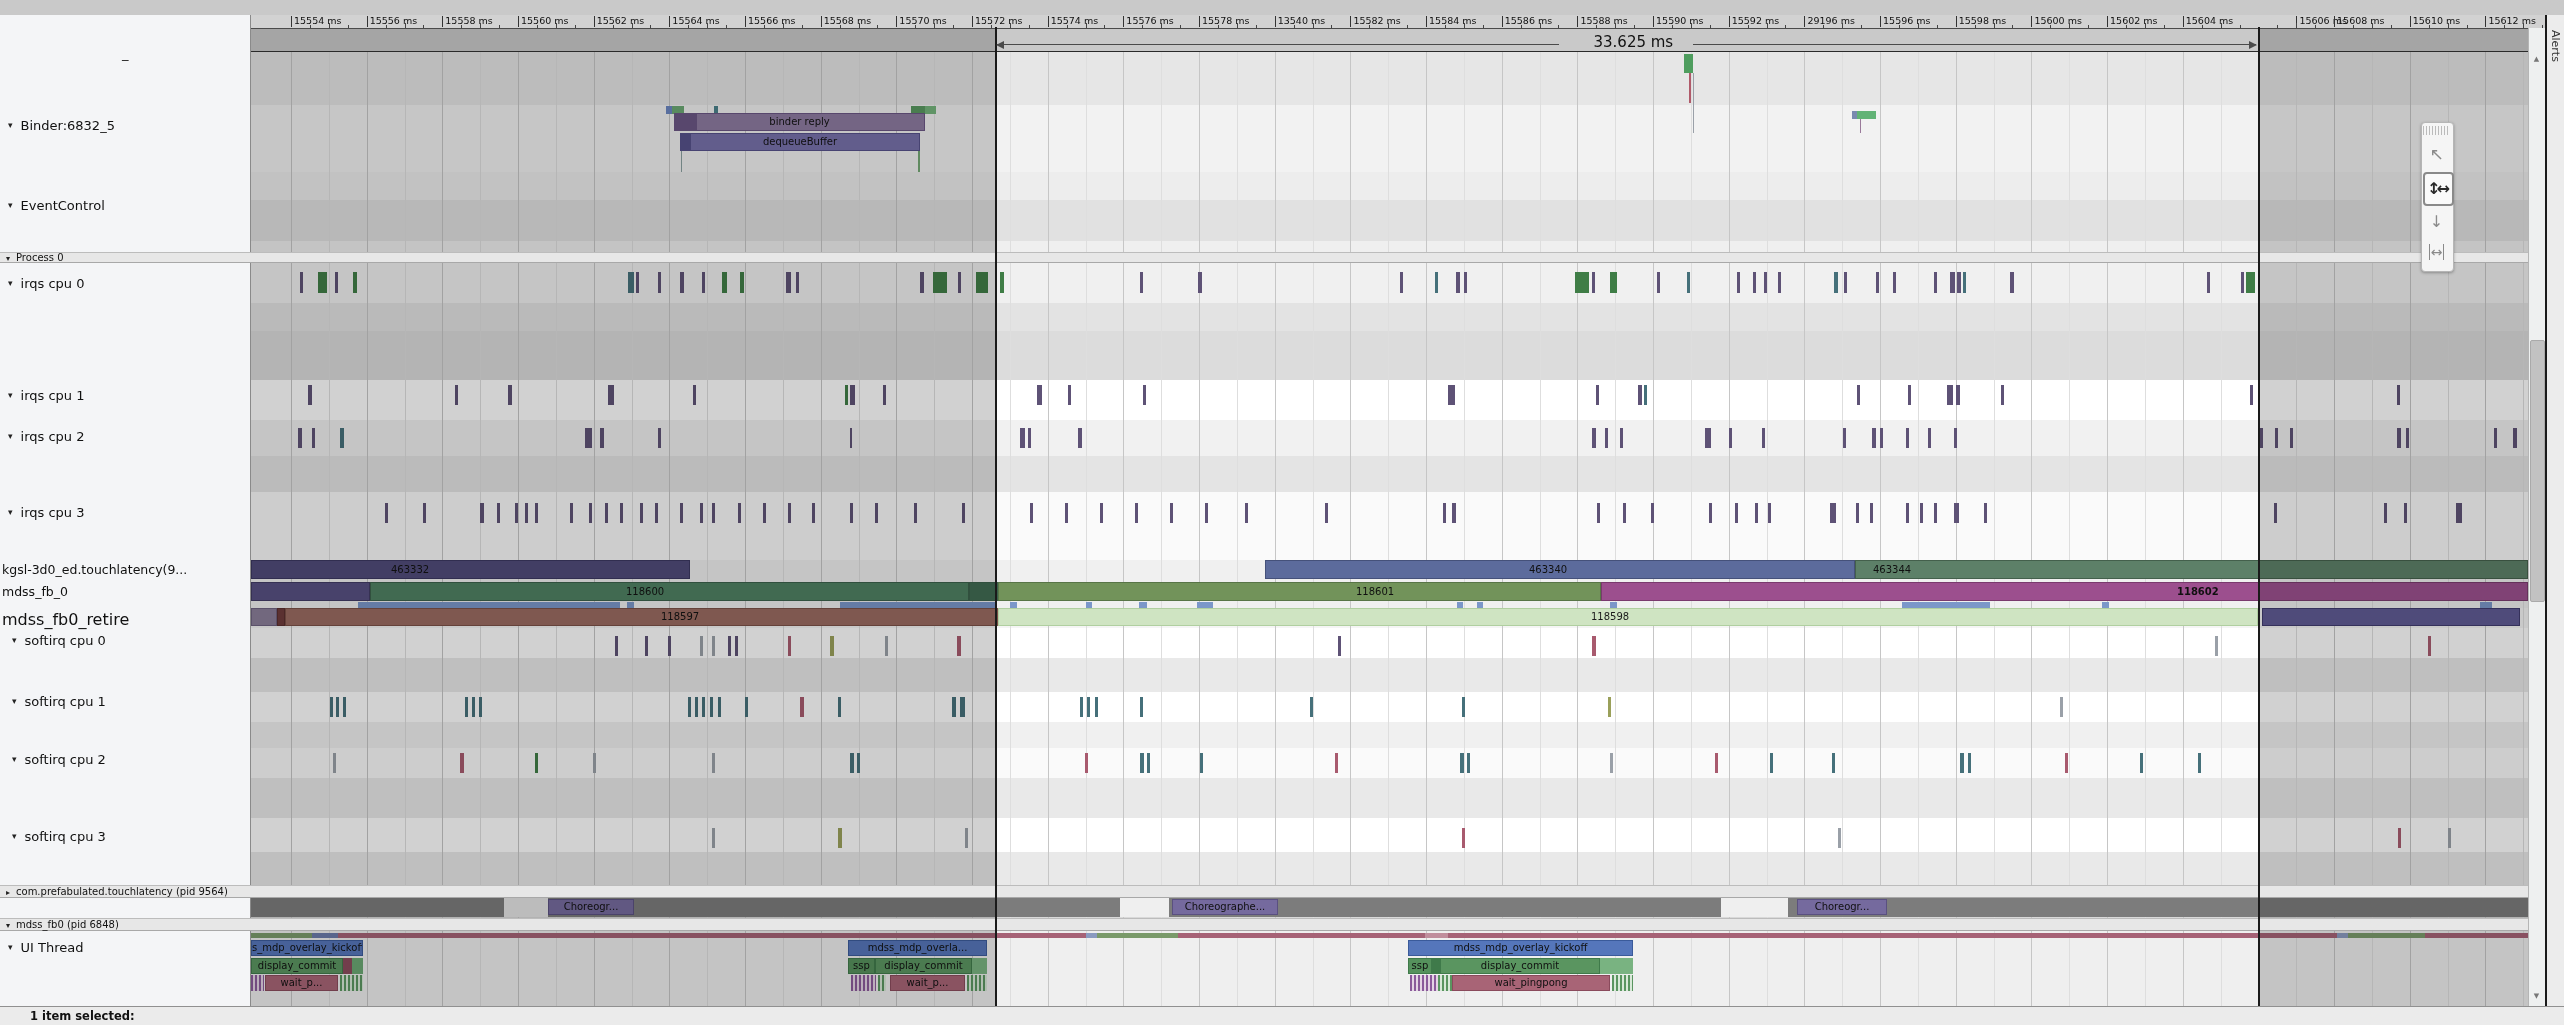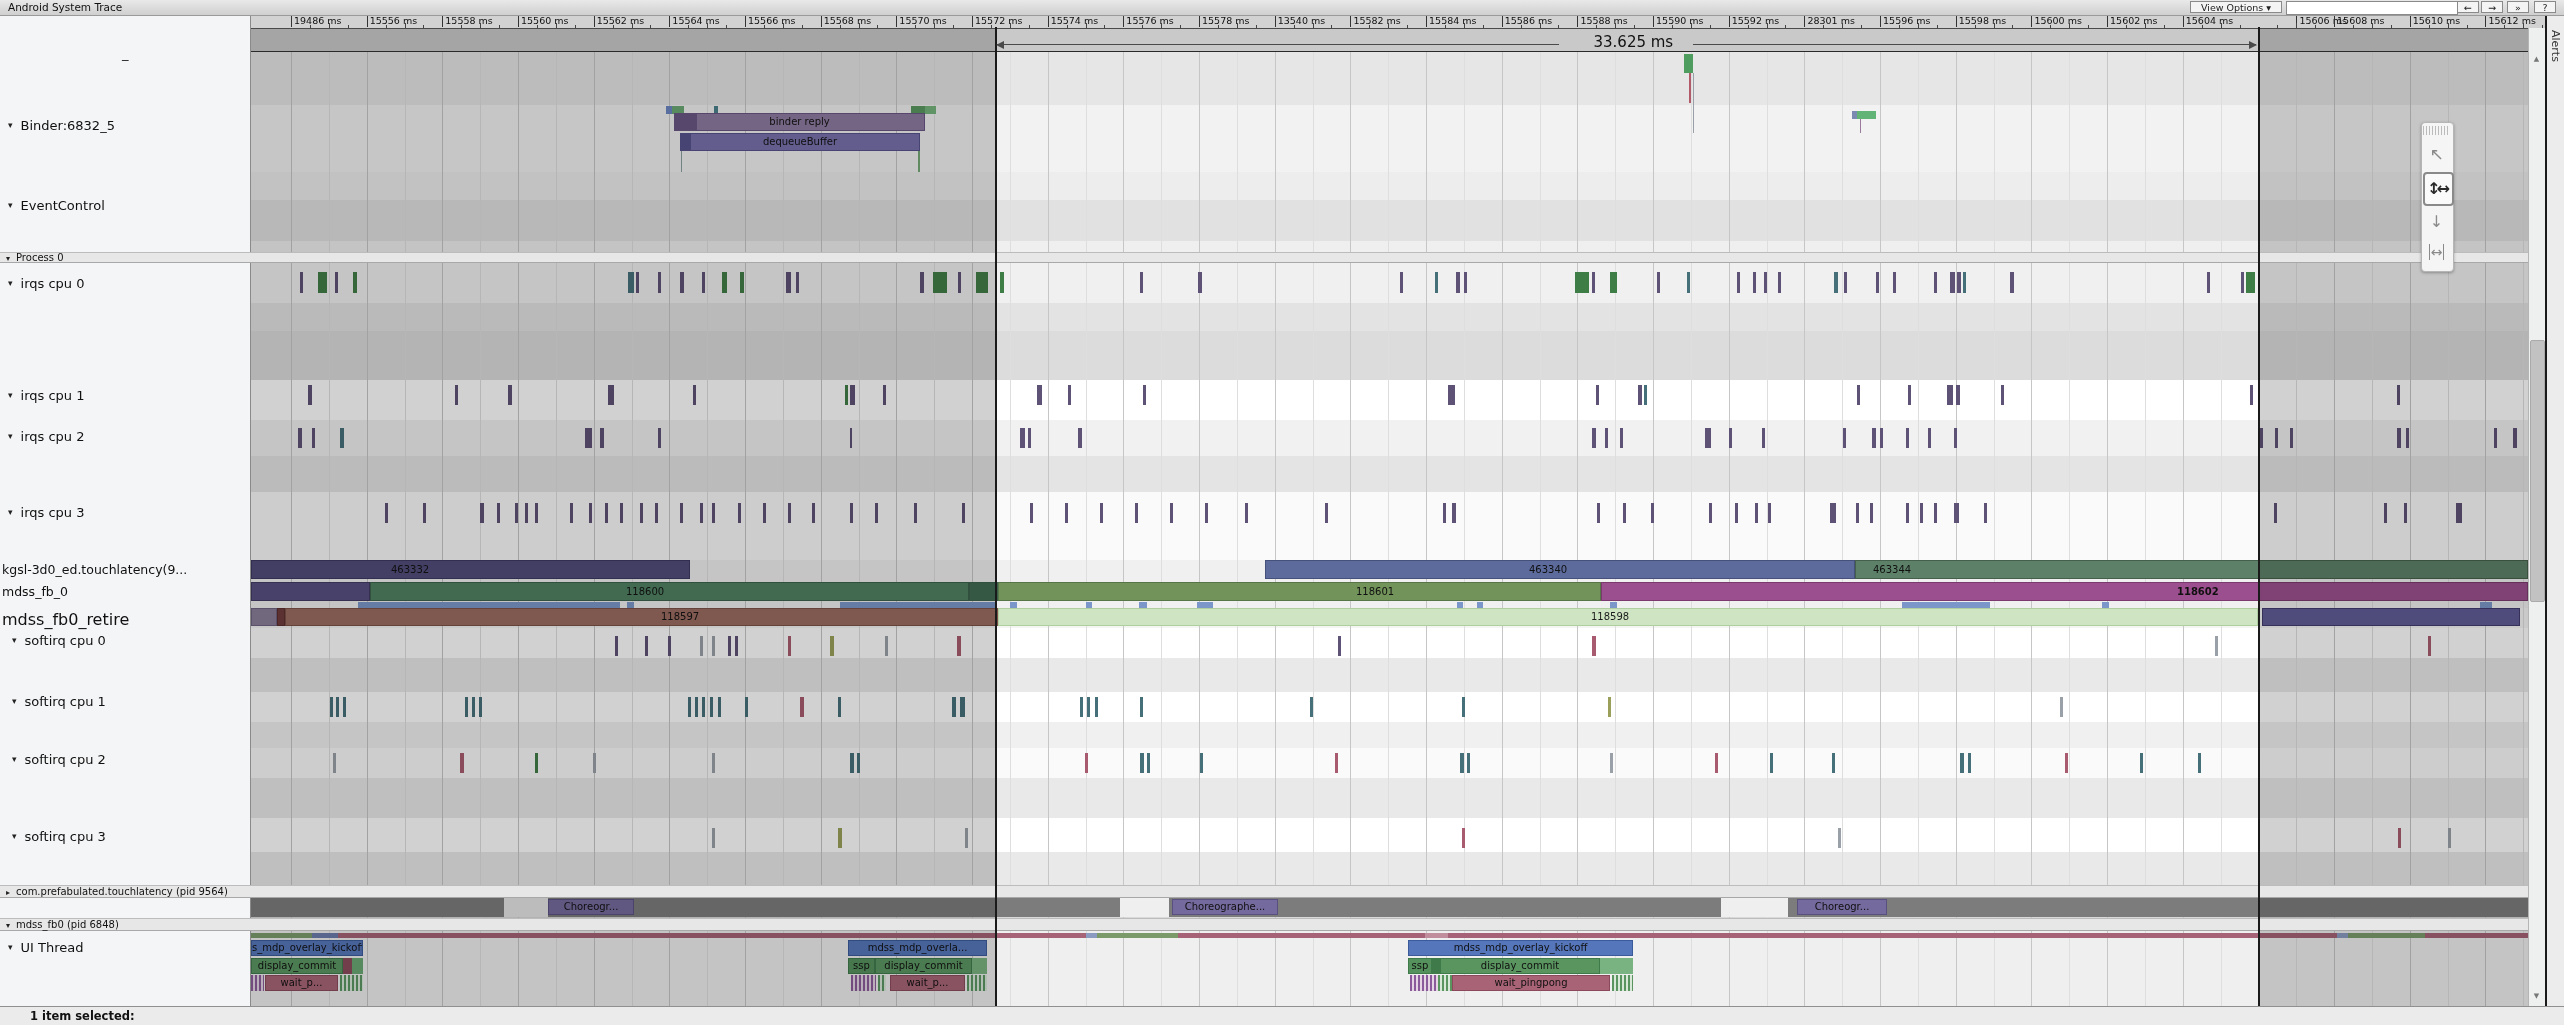--- a/index.html
+++ b/index.html
@@ -57,32 +57,23 @@
   #pal-move{border:2px solid #8a8a8a;border-radius:4px;background:#fafafa;color:#2a2a2a;}
   
   #statusbar{left:0;top:1006px;width:2564px;height:19px;background:#ebebeb;border-top:1px solid #909090;z-index:20;box-sizing:border-box;}
   #status-text{left:30px;top:1009px;font-size:11.5px;font-weight:bold;color:#111;z-index:21;}
 </style>
 </head>
 <body>
 
 <div id="app">
 
-  <div class="abs" id="titlebar">
-    <div class="abs" id="title">Android System Trace</div>
-    <div class="abs tb-btn" style="left:2190px;width:92px;">View Options ▾</div>
-    <input class="abs" id="searchbox" value="" style="">
-    <div class="abs tb-btn" style="left:2457px;width:22px;">←</div>
-    <div class="abs tb-btn" style="left:2481px;width:22px;">→</div>
-    <div class="abs tb-btn" style="left:2507px;width:22px;">»</div>
-    <div class="abs tb-btn" style="left:2534px;width:22px;">?</div>
-  </div>
 
   <div class="abs" id="ruler">
-      <div class="rlabel" style="left: 40px;">19486 ms</div>
+      <div class="rlabel" style="left: 40px;">15554 ms</div>
       <div class="rtick" style="left: 58.9175px; height: 3px;"></div>
       <div class="rtick" style="left: 77.835px; height: 5px;"></div>
       <div class="rtick" style="left: 96.7525px; height: 3px;"></div>
       <div class="rlabel" style="left: 115.67px;">15556 ms</div>
       <div class="rtick" style="left: 134.588px; height: 3px;"></div>
       <div class="rtick" style="left: 153.505px; height: 5px;"></div>
       <div class="rtick" style="left: 172.423px; height: 3px;"></div>
       <div class="rlabel" style="left: 191.34px;">15558 ms</div>
       <div class="rtick" style="left: 210.257px; height: 3px;"></div>
       <div class="rtick" style="left: 229.175px; height: 5px;"></div>
@@ -148,21 +139,21 @@
       <div class="rtick" style="left: 1364.22px; height: 5px;"></div>
       <div class="rtick" style="left: 1383.14px; height: 3px;"></div>
       <div class="rlabel" style="left: 1402.06px;">15590 ms</div>
       <div class="rtick" style="left: 1420.98px; height: 3px;"></div>
       <div class="rtick" style="left: 1439.89px; height: 5px;"></div>
       <div class="rtick" style="left: 1458.81px; height: 3px;"></div>
       <div class="rlabel" style="left: 1477.73px;">15592 ms</div>
       <div class="rtick" style="left: 1496.65px; height: 3px;"></div>
       <div class="rtick" style="left: 1515.57px; height: 5px;"></div>
       <div class="rtick" style="left: 1534.48px; height: 3px;"></div>
-      <div class="rlabel" style="left: 1553.4px;">28301 ms</div>
+      <div class="rlabel" style="left: 1553.4px;">29196 ms</div>
       <div class="rtick" style="left: 1572.32px; height: 3px;"></div>
       <div class="rtick" style="left: 1591.23px; height: 5px;"></div>
       <div class="rtick" style="left: 1610.15px; height: 3px;"></div>
       <div class="rlabel" style="left: 1629.07px;">15596 ms</div>
       <div class="rtick" style="left: 1647.99px; height: 3px;"></div>
       <div class="rtick" style="left: 1666.9px; height: 5px;"></div>
       <div class="rtick" style="left: 1685.82px; height: 3px;"></div>
       <div class="rlabel" style="left: 1704.74px;">15598 ms</div>
       <div class="rtick" style="left: 1723.66px; height: 3px;"></div>
       <div class="rtick" style="left: 1742.58px; height: 5px;"></div>

